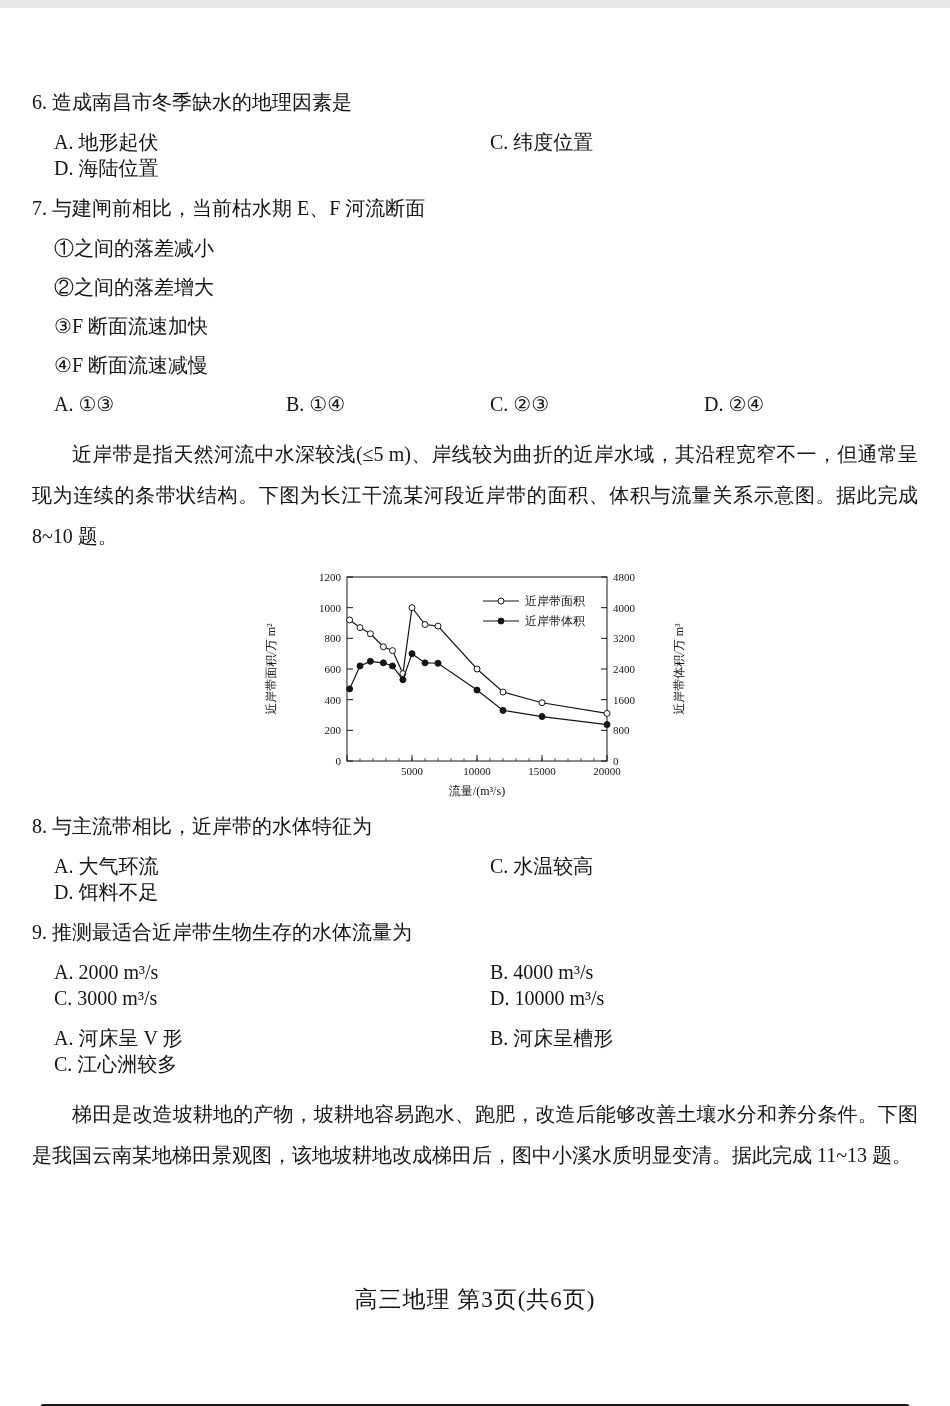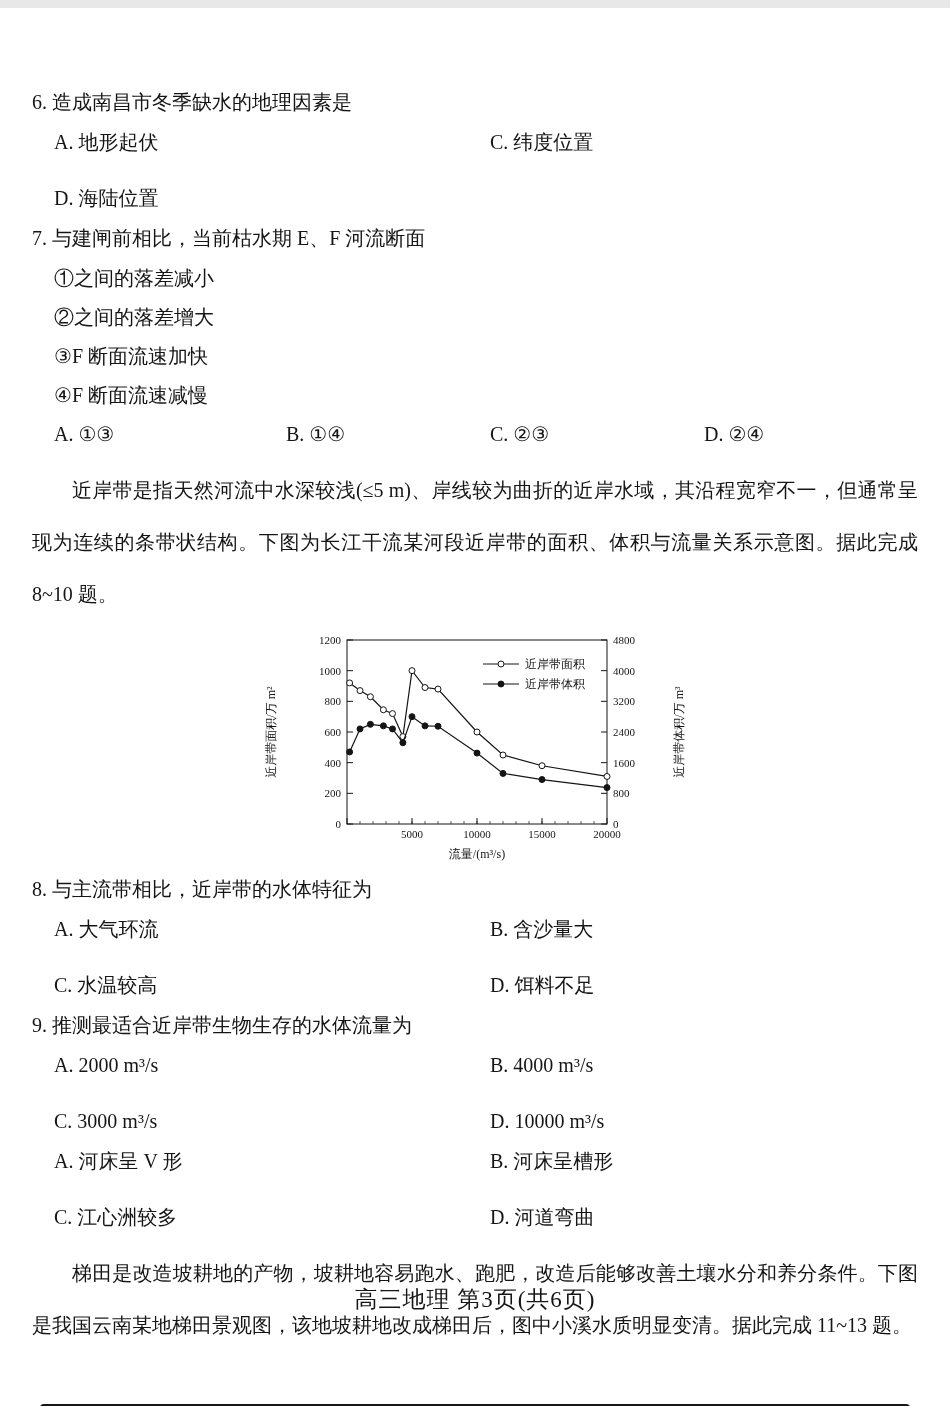--- a/index.html
+++ b/index.html
@@ -10,30 +10,30 @@
     background:#ffffff;
     box-sizing:border-box;
     padding:84px 32px 0;
     font-family:"Liberation Serif","DejaVu Serif",serif;
     font-size:20px; line-height:1; color:#151515;
     overflow:hidden;
   }
   .stem { margin-bottom:20px; }
   .opts2 {
     display:grid; grid-template-columns:436px 1fr;
-    row-gap:36px; padding-left:22px; margin-bottom:20px;
+    row-gap:6px; padding-left:22px; margin-bottom:20px;
   }
   .opts4 {
     display:grid; grid-template-columns:232px 204px 214px 1fr;
     padding-left:22px; margin-bottom:20px;
   }
   .statement { padding-left:22px; margin-bottom:19px; }
   .passage {
     text-indent:2em; text-align:justify;
-    line-height:52px; margin-bottom:6px;
+    line-height:41px; margin-bottom:6px;
   }
   .chart-wrap { display:flex; justify-content:center; margin:4px 0 6px; }
   svg text { font-family:"Liberation Serif","DejaVu Serif",serif; }
   .footer {
     position:absolute; top:1280px; left:0; width:100%;
     text-align:center; font-size:23px; letter-spacing:1px;
   }
   .scan-bar {
     position:absolute; bottom:2px; left:40px; right:40px;
     height:8px; background:#161616; border-radius:5px;
@@ -165,42 +165,40 @@
           <line x1="224" y1="58" x2="260" y2="58" stroke="#151515"></line>
           <circle cx="242" cy="58" r="3" fill="#151515" stroke="#151515" stroke-width="1"></circle>
           <text x="266" y="62" font-size="12" fill="#151515">近岸带体积</text>
         </svg></div>
   </div>
 
   <section>
     <div class="stem">8. 与主流带相比，近岸带的水体特征为</div>
     <div class="opts2">
       <div>A. 大气环流</div>
-      <div>B. 含沙量大</div>
       <div>C. 水温较高</div>
       <div>D. 饵料不足</div>
     </div>
   </section>
 
   <section>
     <div class="stem">9. 推测最适合近岸带生物生存的水体流量为</div>
     <div class="opts2">
       <div>A. 2000 m³/s</div>
       <div>B. 4000 m³/s</div>
       <div>C. 3000 m³/s</div>
       <div>D. 10000 m³/s</div>
     </div>
   </section>
 
   <section>
     <div class="opts2">
       <div>A. 河床呈 V 形</div>
       <div>B. 河床呈槽形</div>
       <div>C. 江心洲较多</div>
-      <div>D. 河道弯曲</div>
     </div>
   </section>
 
   <p class="passage">梯田是改造坡耕地的产物，坡耕地容易跑水、跑肥，改造后能够改善土壤水分和养分条件。下图是我国云南某地梯田景观图，该地坡耕地改成梯田后，图中小溪水质明显变清。据此完成 11~13 题。</p>
 
   <div class="footer">高三地理  第3页(共6页)</div>
   <div class="scan-bar"></div>
 </div>
 
 </body></html>

